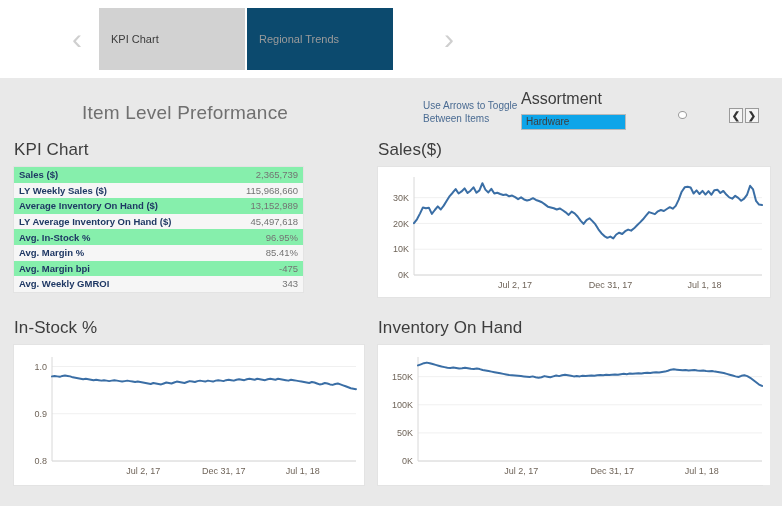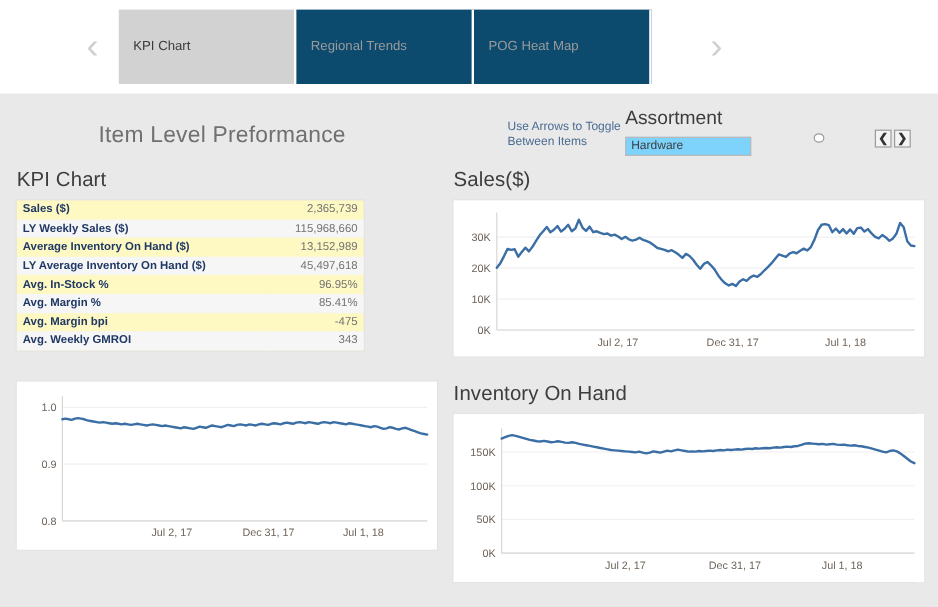--- a/index.html
+++ b/index.html
@@ -51,21 +51,21 @@
   }
   .toggle-note {
     position: absolute; left: 382px; top: 21px;
     width: 125px;
     font-size: 10px; line-height: 13px; color: #4a6b92; margin-left: 41px;
   }
   .assort-block { position: absolute; left: 521px; top: 12px; }
   .assort-label { font-size: 16px; color: #3d3d3d; margin-bottom: 3px; }
   .assort-input {
     width: 105px; height: 16px;
-    background: #7dd3fc; border: 1px solid #b9b9b9;
+    background: #0ea5e9; border: 1px solid #b9b9b9;
     font-size: 10px; color: #3d3d3d;
     padding: 0 4px; font-family: "Liberation Sans", sans-serif;
   }
   .radio-dot {
     position: absolute; left: 678px; top: 33px;
     width: 9px; height: 8px;
     border: 1px solid #9a9a9a; border-radius: 50%;
     background: #ffffff;
   }
   .arrow-btns { position: absolute; left: 729px; top: 30px; display: flex; gap: 2px; }
@@ -83,21 +83,21 @@
     font-size: 17px; color: #3d3d3d; font-weight: 400;
     margin-bottom: 7px; letter-spacing: .1px;
   }
   .p-kpi { left: 14px; top: 62px; width: 350px; }
   .p-sales { left: 378px; top: 62px; width: 392px; }
   .p-instock { left: 14px; top: 240px; width: 350px; }
   .p-inv { left: 378px; top: 240px; width: 384px; }
 
   
   .kpi-table {
-    width: 289px; background: #fef9c3;
+    width: 289px; background: #86efac;
     border-collapse: collapse;
     box-shadow: 0 0 0 1px #e3e3e3;
   }
   .kpi-table tr { height: 15.6px; }
   .kpi-table tr:nth-child(even) { background: #f6f6f6; }
   .kpi-table td {
     font-size: 9.5px; color: #1f3864;
     padding: 0 5px; font-weight: 700; white-space: nowrap;
   }
   .kpi-table td.val {
@@ -120,23 +120,20 @@
 <div class="page">
 
   <div class="tabbar">
     <div class="nav-arrow left">‹</div>
     <div class="tabs">
       <div class="tab active">
         <span>KPI Chart</span>
       </div>
       <div class="tab">
         <span>Regional Trends</span>
-      </div>
-      <div class="tab">
-        <span>POG Heat Map</span>
       </div>
     </div>
     <div class="nav-arrow" style="margin-left:32px">›</div>
   </div>
 
   <div class="body">
 
     <div class="dash-title">Item Level Preformance</div>
     <div class="toggle-note">Use Arrows to Toggle Between Items</div>
 
@@ -209,20 +206,21 @@
             <line x1="36" y1="108" x2="384" y2="108" class="axisline"></line>
             <text x="136.92" y="121" class="ax-text x">Jul 2, 17</text>
             <text x="232.61999999999998" y="121" class="ax-text x">Dec 31, 17</text>
             <text x="326.58" y="121" class="ax-text x">Jul 1, 18</text>
             <path d="M36.00 56.16 L38.97 52.29 L41.95 46.62 L44.92 40.43 L47.90 41.21 L50.87 40.69 L53.85 46.88 L56.82 43.01 L59.79 39.40 L62.77 42.49 L65.74 38.63 L68.72 33.73 L71.69 29.08 L74.67 25.73 L77.64 22.12 L80.62 26.51 L83.59 24.44 L86.56 21.35 L89.54 25.99 L92.51 23.67 L95.49 20.32 L98.46 25.73 L101.44 23.41 L104.41 16.19 L107.38 22.64 L110.36 25.47 L113.33 21.86 L116.31 26.51 L119.28 25.73 L122.26 27.02 L125.23 28.05 L128.21 27.54 L131.18 29.34 L134.15 28.57 L137.13 30.12 L140.10 32.18 L143.08 30.37 L146.05 32.44 L149.03 33.47 L152.00 32.69 L154.97 31.15 L157.95 32.95 L160.92 33.98 L163.90 35.27 L166.87 37.34 L169.85 39.66 L172.82 40.43 L175.79 41.21 L178.77 42.49 L181.74 41.46 L184.72 43.27 L187.69 45.33 L190.67 47.91 L193.64 44.56 L196.62 46.36 L199.59 49.46 L202.56 53.58 L205.54 56.94 L208.51 53.07 L211.49 51.26 L214.46 54.10 L217.44 57.45 L220.41 62.35 L223.38 66.22 L226.36 69.06 L229.33 70.86 L232.31 69.57 L235.28 71.38 L238.26 67.51 L241.23 65.71 L244.21 66.99 L247.18 64.16 L250.15 62.61 L253.13 63.64 L256.10 61.32 L259.08 58.23 L262.05 55.39 L265.03 52.29 L268.00 48.68 L270.97 45.07 L273.95 46.11 L276.92 47.14 L279.90 44.30 L282.87 43.01 L285.85 44.04 L288.82 41.98 L291.79 40.17 L294.77 41.72 L297.74 38.88 L300.72 32.69 L303.69 24.70 L306.67 20.32 L309.64 19.80 L312.62 20.57 L315.59 26.51 L318.56 23.41 L321.54 27.02 L324.51 23.93 L327.49 27.54 L330.46 24.18 L333.44 27.79 L336.41 23.15 L339.38 22.64 L342.36 25.99 L345.33 23.93 L348.31 27.54 L351.28 30.37 L354.26 31.66 L357.23 28.83 L360.21 30.89 L363.18 33.73 L366.15 31.66 L369.13 27.54 L372.10 18.77 L375.08 22.38 L378.05 33.98 L381.03 37.59 L384.00 38.11" class="series"></path>
           </svg>
       </div>
     </div>
 
     <div class="panel p-instock">
+      <div class="panel-title">In-Stock %</div>
       <div class="chart-card">
         <svg id="svg-instock" width="350" height="140" viewBox="0 0 350 140">
             <rect x="0" y="0" width="350" height="140" fill="#ffffff"></rect>
             <line x1="38" y1="116" x2="342" y2="116" class="gridline"></line>
             <text x="33" y="119.2" class="ax-text y">0.8</text>
             <line x1="38" y1="68.72727272727273" x2="342" y2="68.72727272727273" class="gridline"></line>
             <text x="33" y="71.92727272727274" class="ax-text y">0.9</text>
             <line x1="38" y1="21.454545454545467" x2="342" y2="21.454545454545467" class="gridline"></line>
             <text x="33" y="24.654545454545467" class="ax-text y">1.0</text>
             <line x1="38" y1="12" x2="38" y2="116" class="axisline"></line>

